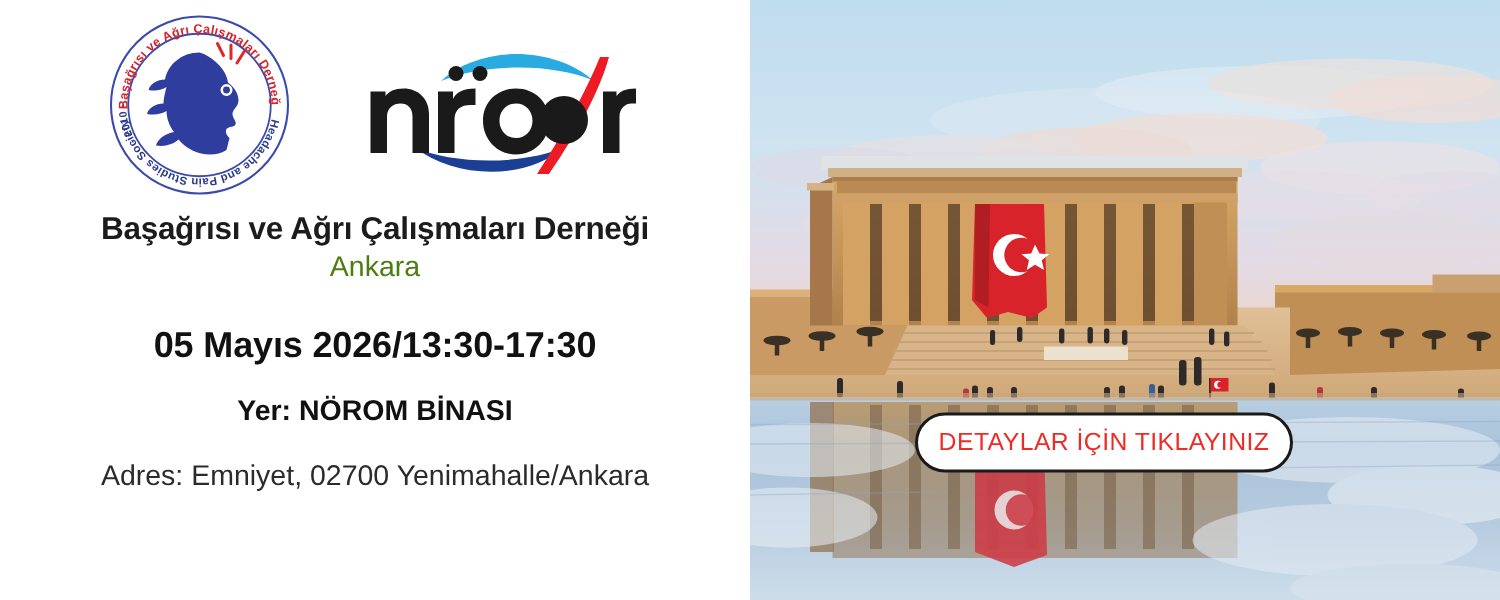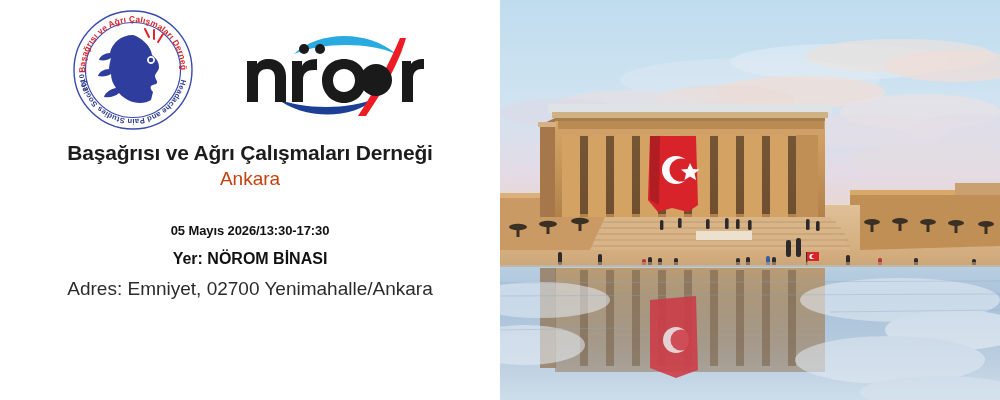--- a/index.html
+++ b/index.html
@@ -30,24 +30,24 @@
 
   
   .textblock{width:100%;text-align:center;box-sizing:border-box;padding:0 14px;}
   .org-name{
     font-size:21px;font-weight:bold;color:#1c1c1c;letter-spacing:-.2px;
     margin:0;line-height:26px;
   }
   .prog-name{
     font-size:19px;font-weight:normal;color:#2b2b2b;margin:2px 0 0 0;line-height:25px;
   }
-  .city{font-size:19px;font-weight:normal;color:#c2410c;margin:0;line-height:25px;text-align:center;}
+  .city{font-size:19px;font-weight:normal;color:#4d7c0f;margin:0;line-height:25px;text-align:center;}
   .gap{height:26px;}
-  .datetime{font-size:13px;font-weight:bold;color:#111;margin:0;line-height:28px;letter-spacing:-.1px;}
-  .venue{font-size:16px;font-weight:bold;color:#111;margin:0;line-height:28px;}
+  .datetime{font-size:24px;font-weight:bold;color:#111;margin:0;line-height:28px;letter-spacing:-.1px;}
+  .venue{font-size:19px;font-weight:bold;color:#111;margin:16px;line-height:28px;}
   .address{font-size:19px;font-weight:normal;color:#2b2b2b;margin:3px 0 0 0;line-height:26px;}
 
   
   .right{position:relative;width:500px;height:400px;overflow:hidden;}
   .photo{position:absolute;inset:0;width:500px;height:400px;}
 
   .cta{
     position:absolute;left:110px;top:275px;width:252px;height:40px;
     background:#ffffff;border:2.5px solid #1a1a1a;border-radius:22px;
     display:flex;align-items:center;justify-content:center;
@@ -352,14 +352,17 @@
           <path d="M0 283 L500 281" fill="none"></path>
           <path d="M0 296 L500 294" fill="none"></path>
           <path d="M330 312 L500 310" fill="none"></path>
           <path d="M0 330 L120 328" fill="none"></path>
         </g>
 
         <rect x="0" y="262" width="500" height="5" fill="#c8a77e" opacity=".6"></rect>
       </g>
     </svg>
 
+    <div class="cta">
+      <span>DETAYLAR İÇİN TIKLAYINIZ</span>
+    </div>
   </div>
 </div>
 
 </body></html>

